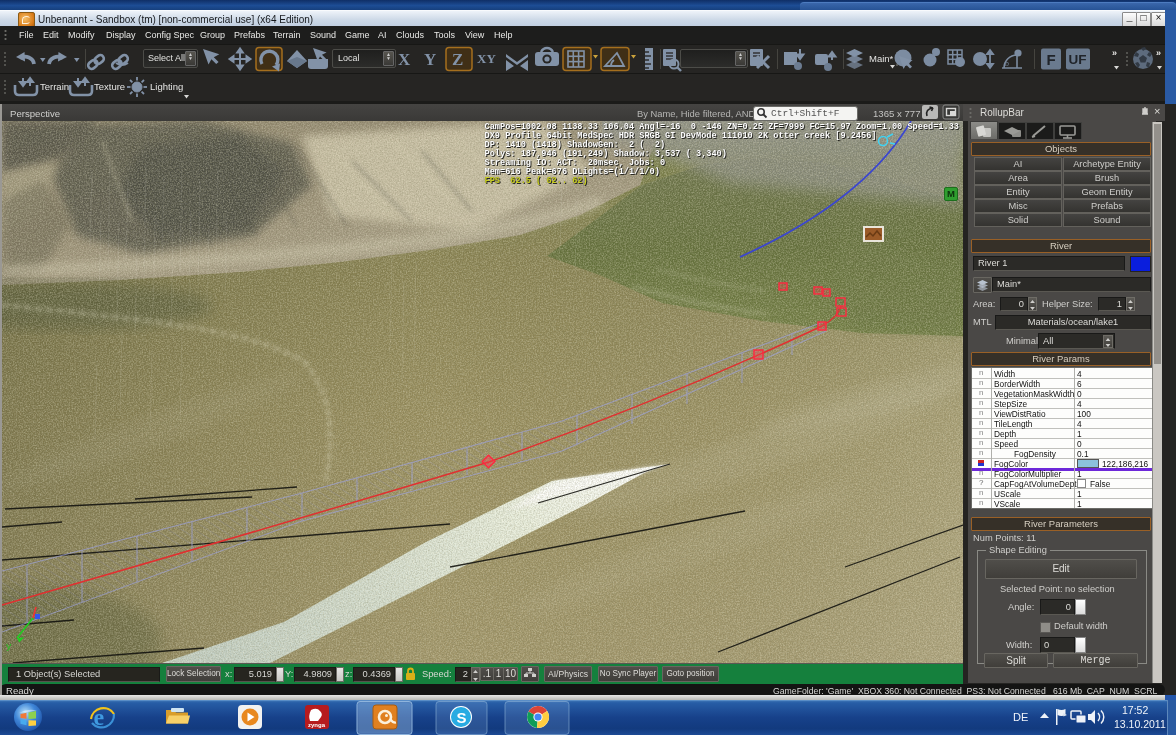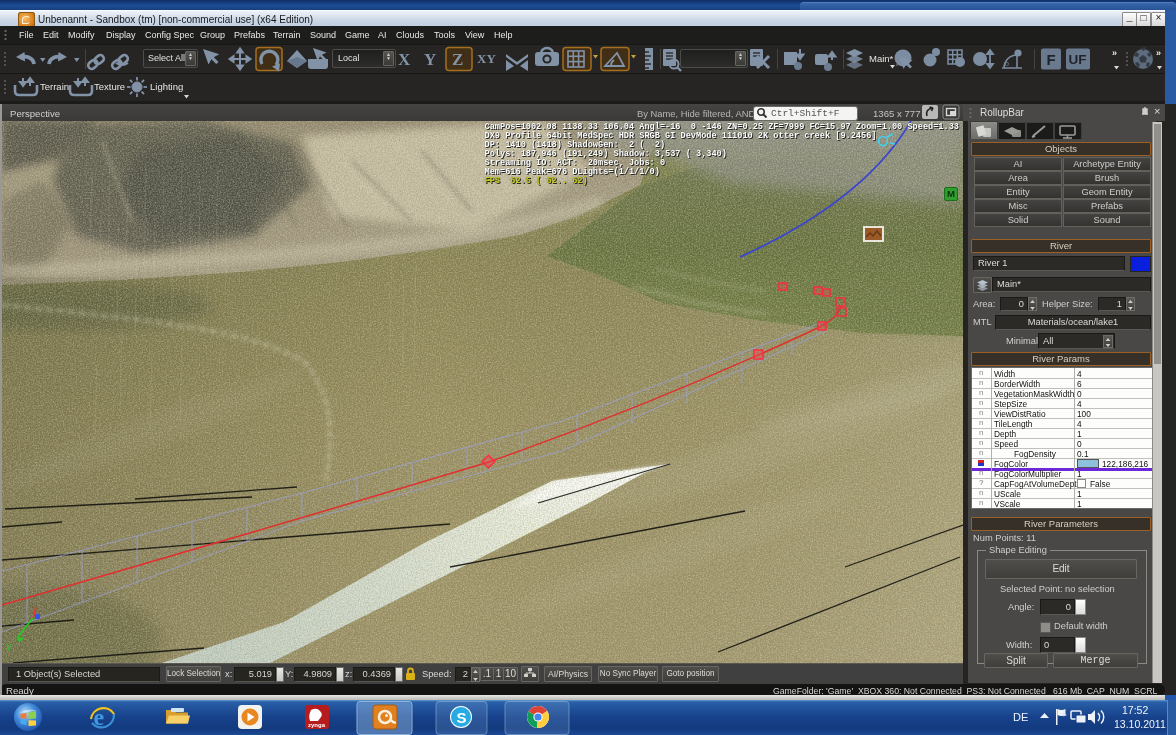--- a/index.html
+++ b/index.html
@@ -34,21 +34,21 @@
   #toolbar2{left:0;top:47px;width:100%;height:27px;background:#262523;border-top:1px solid #171715;border-bottom:5px solid #1b1b19;}
   .combo{position:absolute;background:linear-gradient(#1f1f1e,#2c2c2a);border:1px solid #4c4c48;
     color:#e0e0de;font-size:10.5px;border-radius:2px;}
   .combo .sp{position:absolute;right:1px;top:1px;bottom:1px;width:9px;
     background:linear-gradient(#57554f,#3a3936);border:1px solid #666;border-radius:1px;
     color:#ccc;font-size:5px;line-height:4px;text-align:center;}
   .tbtxt{position:absolute;color:#e4e4e2;font-size:9.5px;top:9px;}
   
   #vphead{left:0;top:78px;width:963px;height:17px;background:linear-gradient(#454442,#3a3937);}
   
-  #vpbottom{left:0;top:637px;width:963px;height:21px;background:#404040;border-top:1px solid #5a5853;}
+  #vpbottom{left:0;top:637px;width:963px;height:21px;background:#15803d;border-top:1px solid #5a5853;}
   #statusbar{left:0;top:658px;width:1165px;height:12px;background:#141413;color:#dadad8;font-size:9.6px;border-radius:6px;}
   #winbottom{left:0;top:695px;width:1165px;height:5px;background:linear-gradient(#e8e8e6,#b8b8b4);}
   .fld{position:absolute;background:#26251f;border:1px solid #1a1a18;border-bottom-color:#55534e;
     color:#d8d8d4;font-size:9.3px;white-space:nowrap;}
   .btn{position:absolute;background:linear-gradient(#504e4a,#403e3a);border:1px solid #686660;
     color:#dddcd8;font-size:10px;text-align:center;border-radius:1px;white-space:nowrap;overflow:hidden;}
   
   #rollup{left:963px;top:78px;width:224px;height:591px;background:#252422;}
   #rollpanel{position:absolute;left:5px;top:35px;width:188px;height:544px;background:#4a4846;}
   .rhead{position:absolute;left:3px;width:178px;height:12px;background:#363028;

